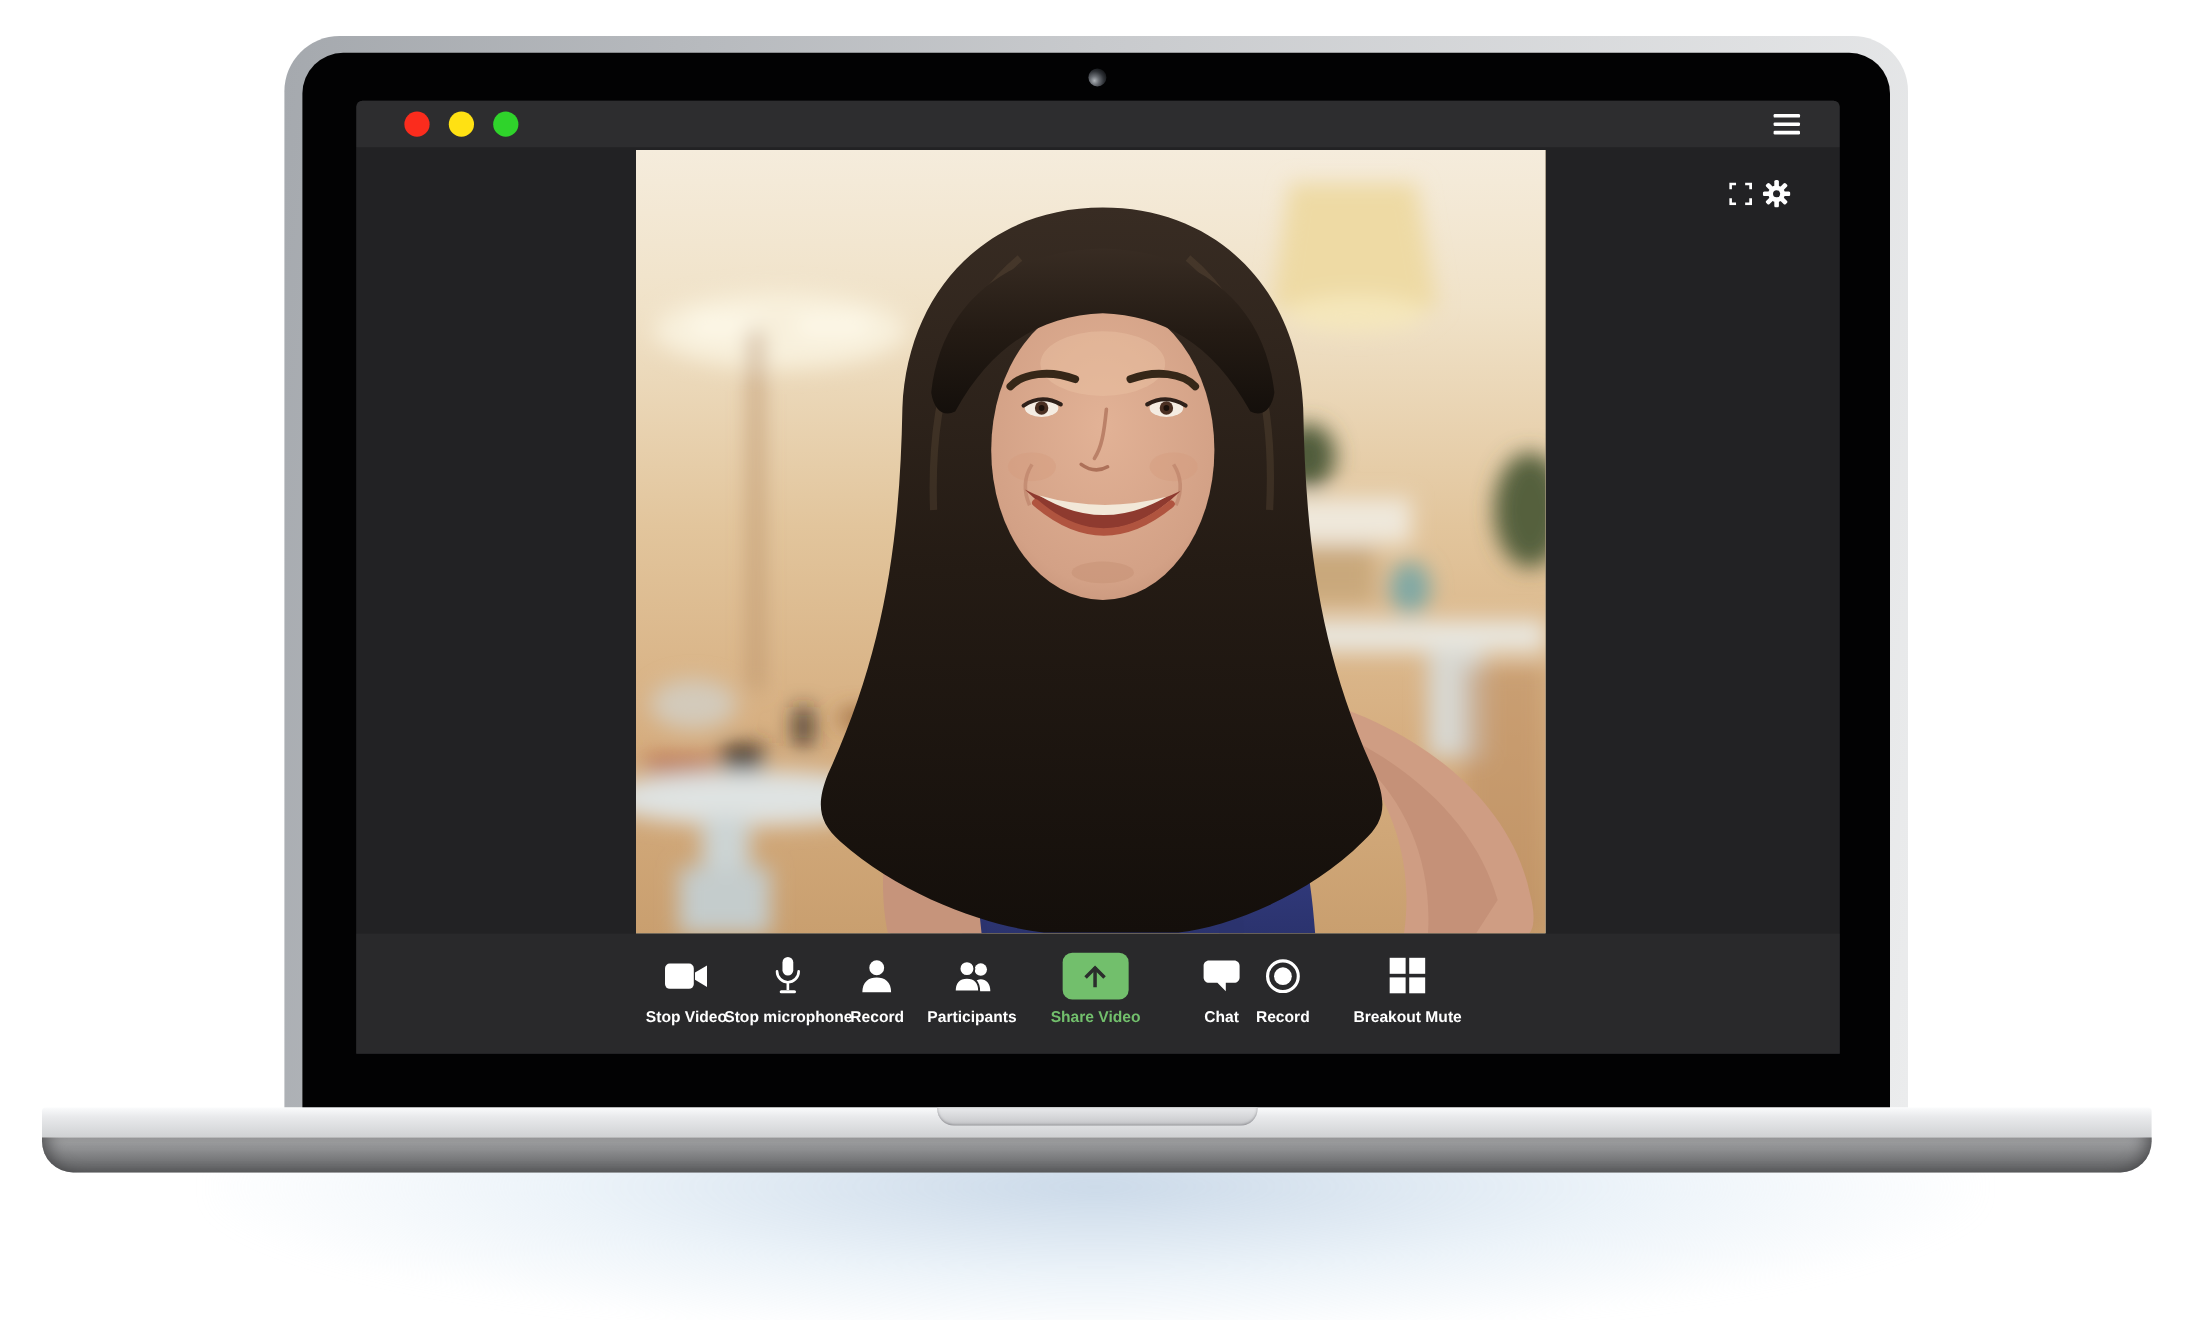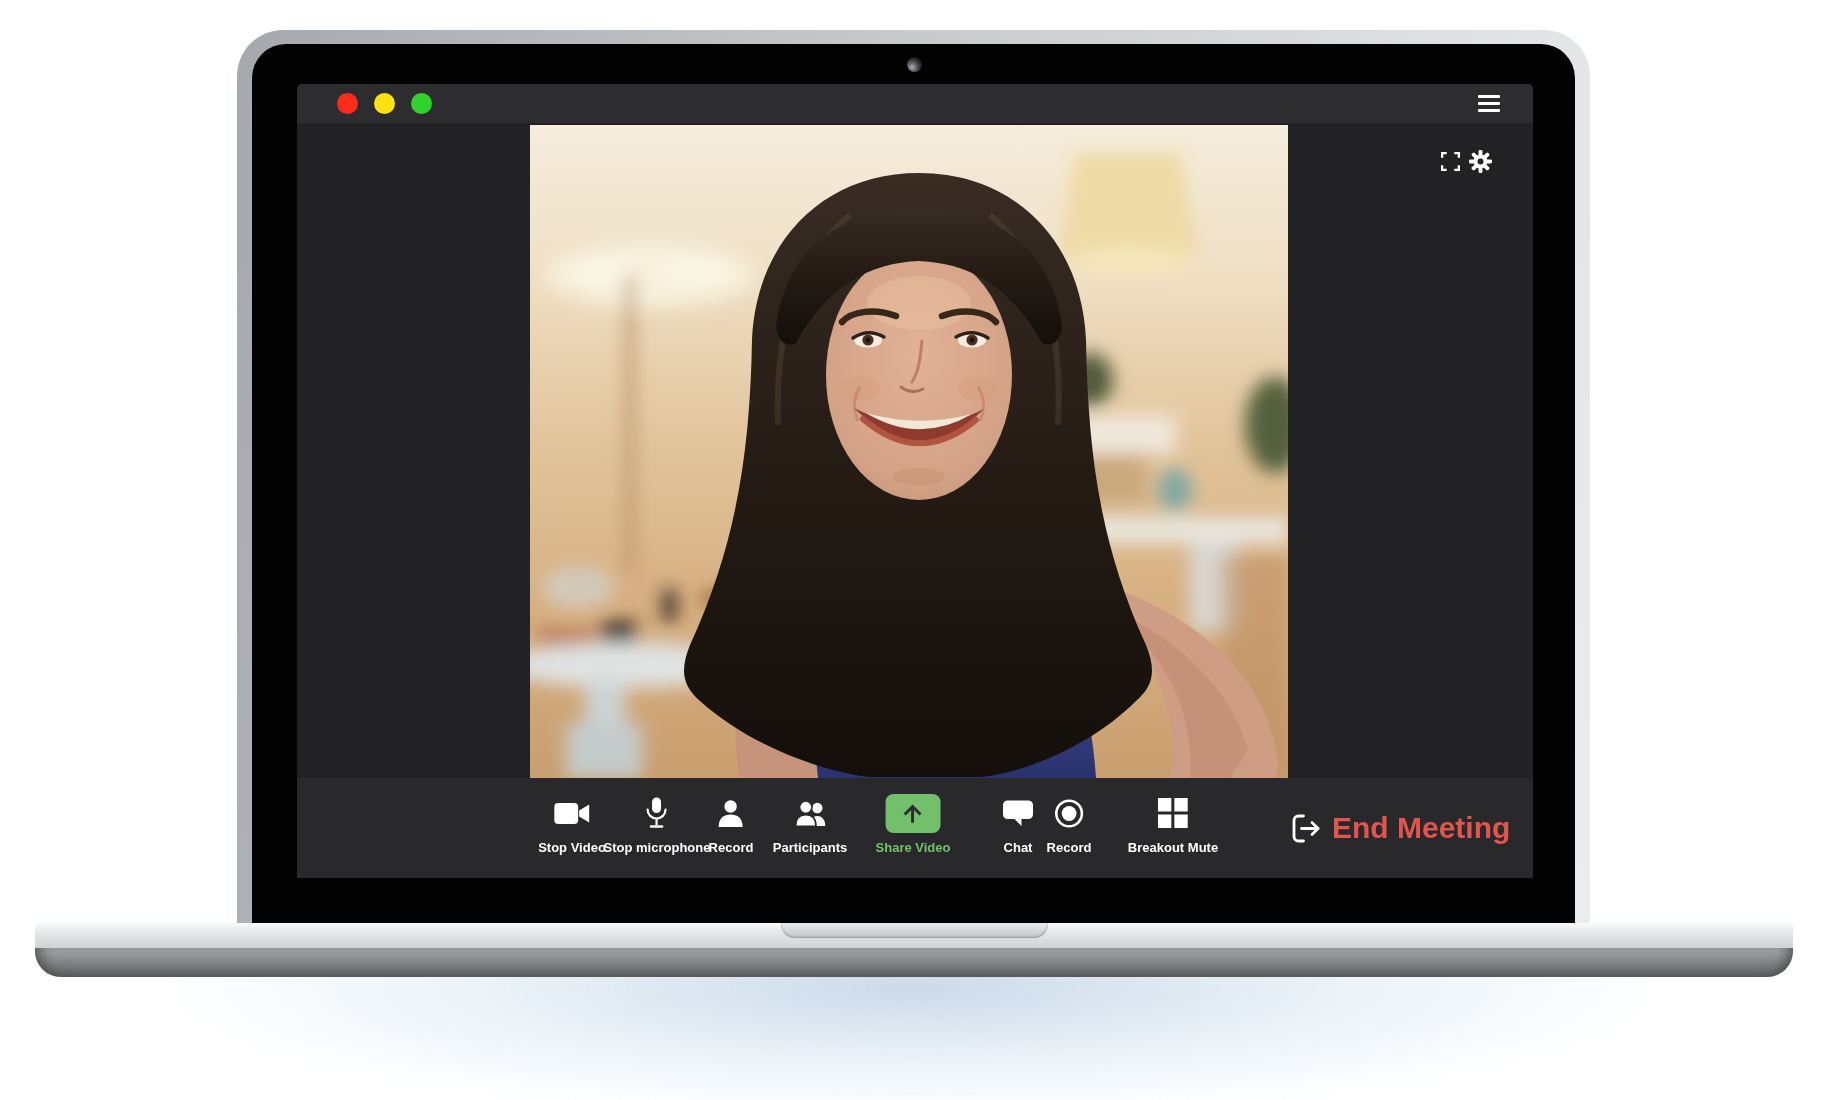--- a/index.html
+++ b/index.html
@@ -338,30 +338,20 @@
               <svg width="30" height="30" viewBox="0 0 30 30" fill="#ffffff">
                 <rect x="0" y="0" width="13.5" height="13.5"></rect>
                 <rect x="16.5" y="0" width="13.5" height="13.5"></rect>
                 <rect x="0" y="16.5" width="13.5" height="13.5"></rect>
                 <rect x="16.5" y="16.5" width="13.5" height="13.5"></rect>
               </svg>
             </div>
             <div class="tool-label">Breakout Mute</div>
           </div>
 
-          <div class="end-meeting">
-            <svg width="31" height="31" viewBox="0 0 31 31">
-              <g stroke="#ffffff" stroke-width="2.8" fill="none" stroke-linecap="round">
-                <path d="M12.5 3 H7.5 C5 3 3 5 3 7.5 V23.5 C3 26 5 28 7.5 28 H12.5"></path>
-                <line x1="10.5" y1="15.5" x2="27" y2="15.5"></line>
-                <path d="M21 9.5 L27 15.5 L21 21.5" stroke-linejoin="round"></path>
-              </g>
-            </svg>
-            <span class="end-meeting-label">End Meeting</span>
-          </div>
 
         </div>
       </div>
     </div>
   </div>
 </div>
 
 <div class="base">
   <div class="base-top">
     <div class="hinge-notch"></div>

